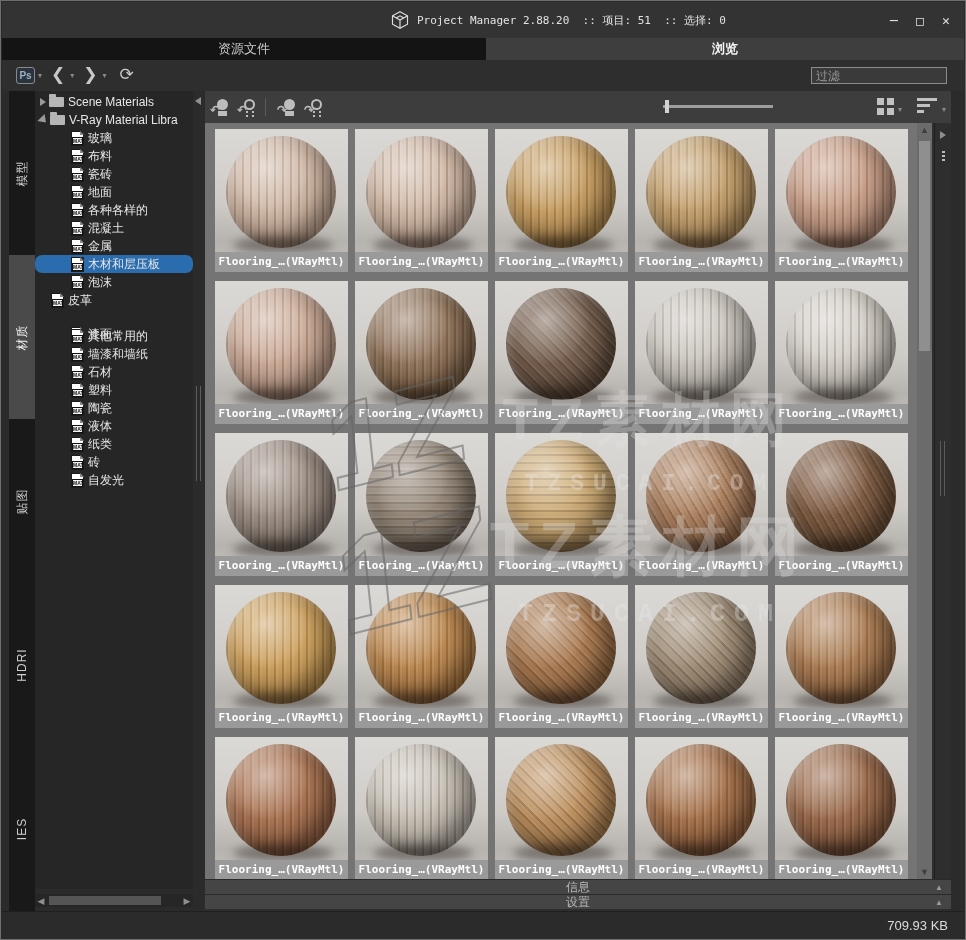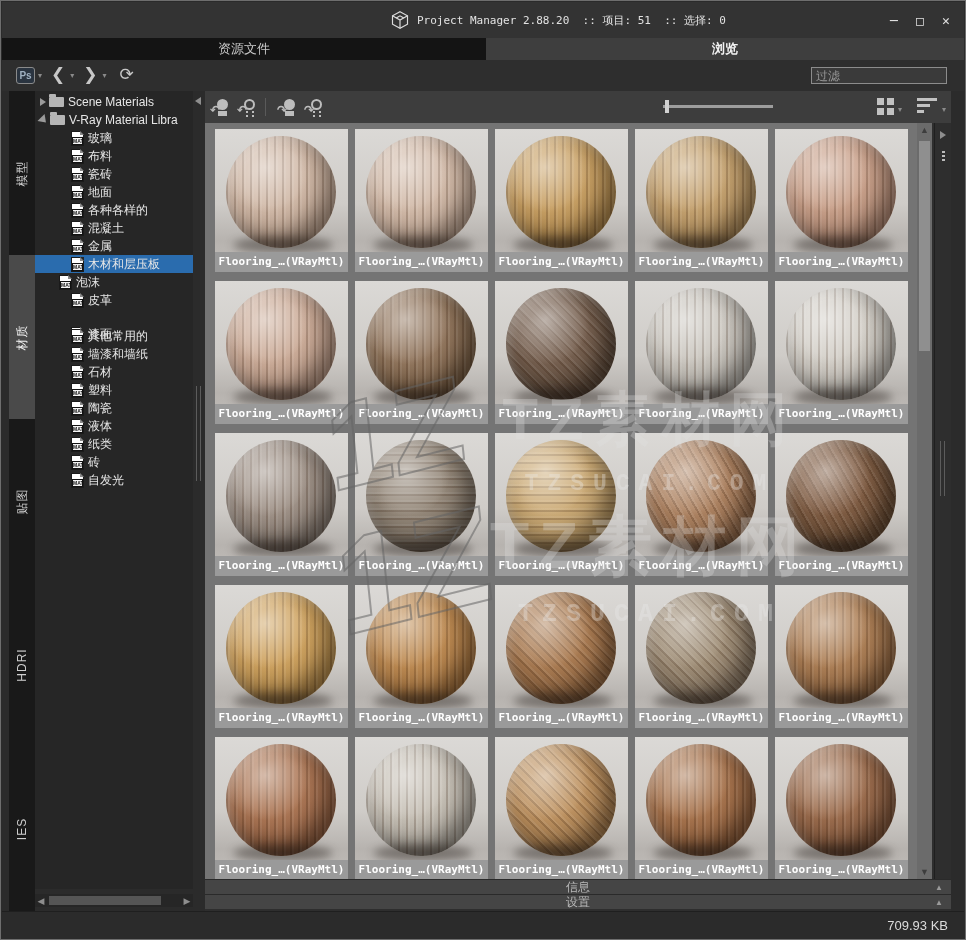--- a/index.html
+++ b/index.html
@@ -280,35 +280,35 @@
         </span>
     <span class="lbl">混凝土</span>
   </div>
       <div class="tree-row" style="top: 146px; padding-left: 36px;">
 
     <span class="mat-ic">
           <i>MAT</i>
         </span>
     <span class="lbl">金属</span>
   </div>
-      <div class="tree-row selected" style="top: 164px; padding-left: 36px;">
+      <div class="tree-row selected" style="top: 164px; padding-left: 36px; border-radius: 7px;">
 
     <span class="mat-ic">
           <i>MAT</i>
         </span>
     <span class="lbl">木材和层压板</span>
   </div>
-      <div class="tree-row" style="top: 182px; padding-left: 24px;">
+      <div class="tree-row" style="top: 182px; padding-left: 36px;">
 
     <span class="mat-ic">
           <i>MAT</i>
         </span>
     <span class="lbl">泡沫</span>
   </div>
-      <div class="tree-row" style="top: 200px; padding-left: 36px;">
+      <div class="tree-row" style="top: 200px; padding-left: 16px;">
 
     <span class="mat-ic">
           <i>MAT</i>
         </span>
     <span class="lbl">皮革</span>
   </div>
       <div class="tree-row" style="top: 234px; padding-left: 36px;">
 
     <span class="mat-ic">
           <i>MAT</i>

